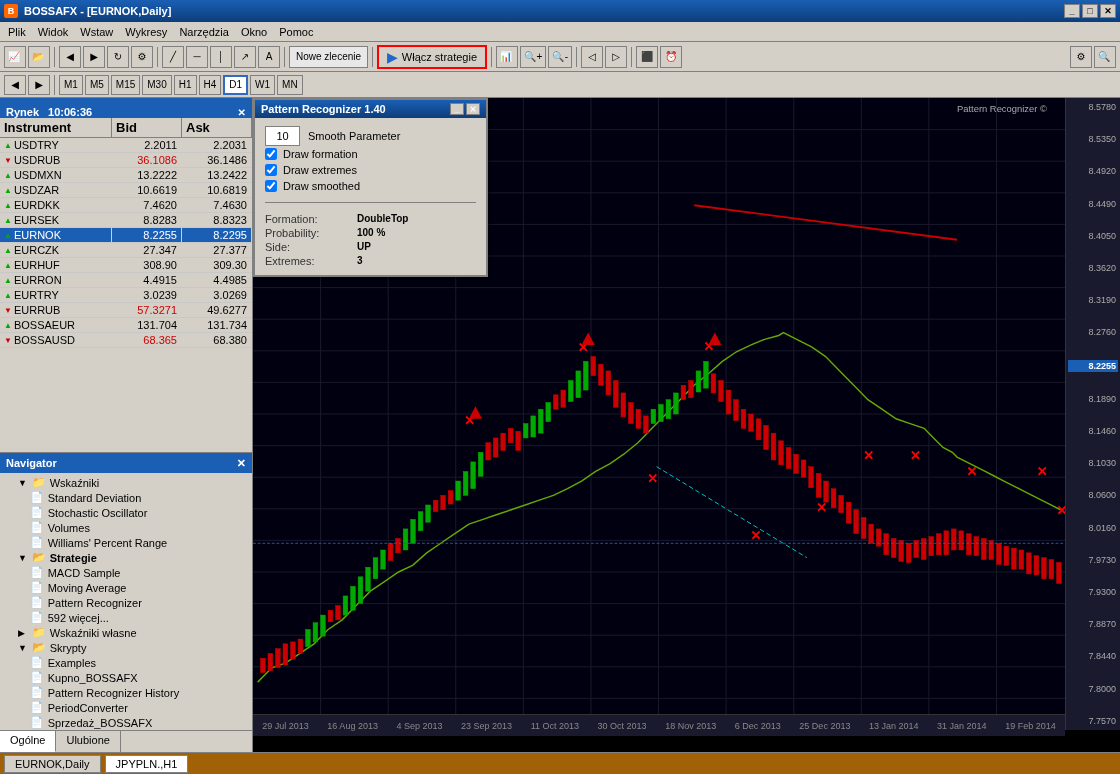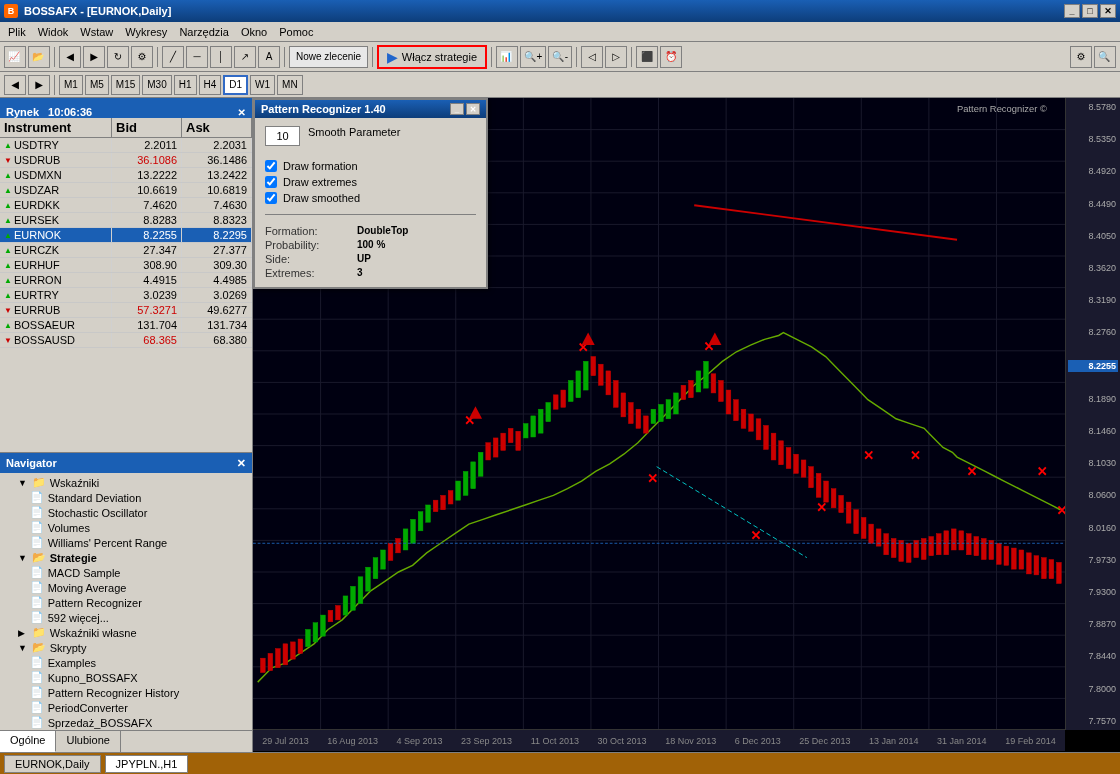--- a/index.html
+++ b/index.html
@@ -61,38 +61,38 @@
 
     
     .chart-area { flex: 1; background: #000; position: relative; overflow: hidden; }
 
     
     .dialog { position: absolute; top: 0; left: 0; width: 235px; background: #d4d0c8; border: 2px solid #808080; box-shadow: 2px 2px 4px rgba(0,0,0,0.5); z-index: 100; }
     .dialog-title { height: 18px; background: linear-gradient(to bottom, #1a5fb4, #0d3d7a); color: white; font-size: 11px; font-weight: bold; display: flex; align-items: center; padding: 0 6px; justify-content: space-between; }
     .dialog-controls { display: flex; gap: 2px; }
     .dialog-btn { width: 14px; height: 12px; background: #d4d0c8; border: 1px solid #808080; font-size: 8px; display: flex; align-items: center; justify-content: center; cursor: pointer; }
     .dialog-content { padding: 8px 10px; }
-    .smooth-row { display: flex; align-items: flex-start; gap: 8px; margin-bottom: 14px; }
+    .smooth-row { display: flex; align-items: center; gap: 8px; margin-bottom: 2px; }
     .smooth-input { width: 35px; height: 20px; border: 1px solid #808080; background: white; text-align: center; font-size: 11px; }
     .smooth-label { font-size: 11px; }
     .checkbox-row { display: flex; align-items: center; gap: 6px; margin-bottom: 4px; }
     .checkbox-row input[type="checkbox"] { width: 12px; height: 12px; }
     .checkbox-row label { font-size: 11px; cursor: pointer; }
     .divider { height: 1px; background: #808080; margin: 10px 0; }
     .info-grid { display: grid; grid-template-columns: 90px 1fr; gap: 2px; }
     .info-label { font-size: 11px; color: #333; }
     .info-value { font-size: 10px; font-weight: bold; color: #000; }
 
     
     .price-scale { position: absolute; right: 0; top: 0; bottom: 22px; width: 55px; background: #1a1a2e; color: #888; font-size: 9px; display: flex; flex-direction: column; justify-content: space-between; padding: 4px 2px; border-left: 1px solid #333; }
     .price-label { color: #aaa; font-size: 9px; text-align: right; padding-right: 2px; }
     .price-label.current { background: #1a5fb4; color: white; padding: 1px 2px; font-weight: bold; }
 
     
-    .time-axis { position: absolute; bottom: 1px; left: 0; right: 55px; height: 22px; background: #1a1a2e; color: #888; font-size: 9px; display: flex; align-items: center; justify-content: space-around; border-top: 1px solid #333; }
+    .time-axis { position: absolute; bottom: 16px; left: 0; right: 55px; height: 22px; background: #1a1a2e; color: #888; font-size: 9px; display: flex; align-items: center; justify-content: space-around; border-top: 1px solid #333; }
 
     
     .chart-svg { position: absolute; top: 0; left: 0; right: 55px; bottom: 22px; }
 
     .status-bar { height: 22px; background: #a16207; display: flex; align-items: center; padding: 0 4px; gap: 4px; border-top: 1px solid #808080; font-size: 11px; }
     .status-tab { padding: 2px 10px; background: white; border: 1px solid #808080; font-size: 11px; cursor: pointer; }
     .status-tab.active { background: #d4d0c8; }
   </style>
 </head>
 <body>

